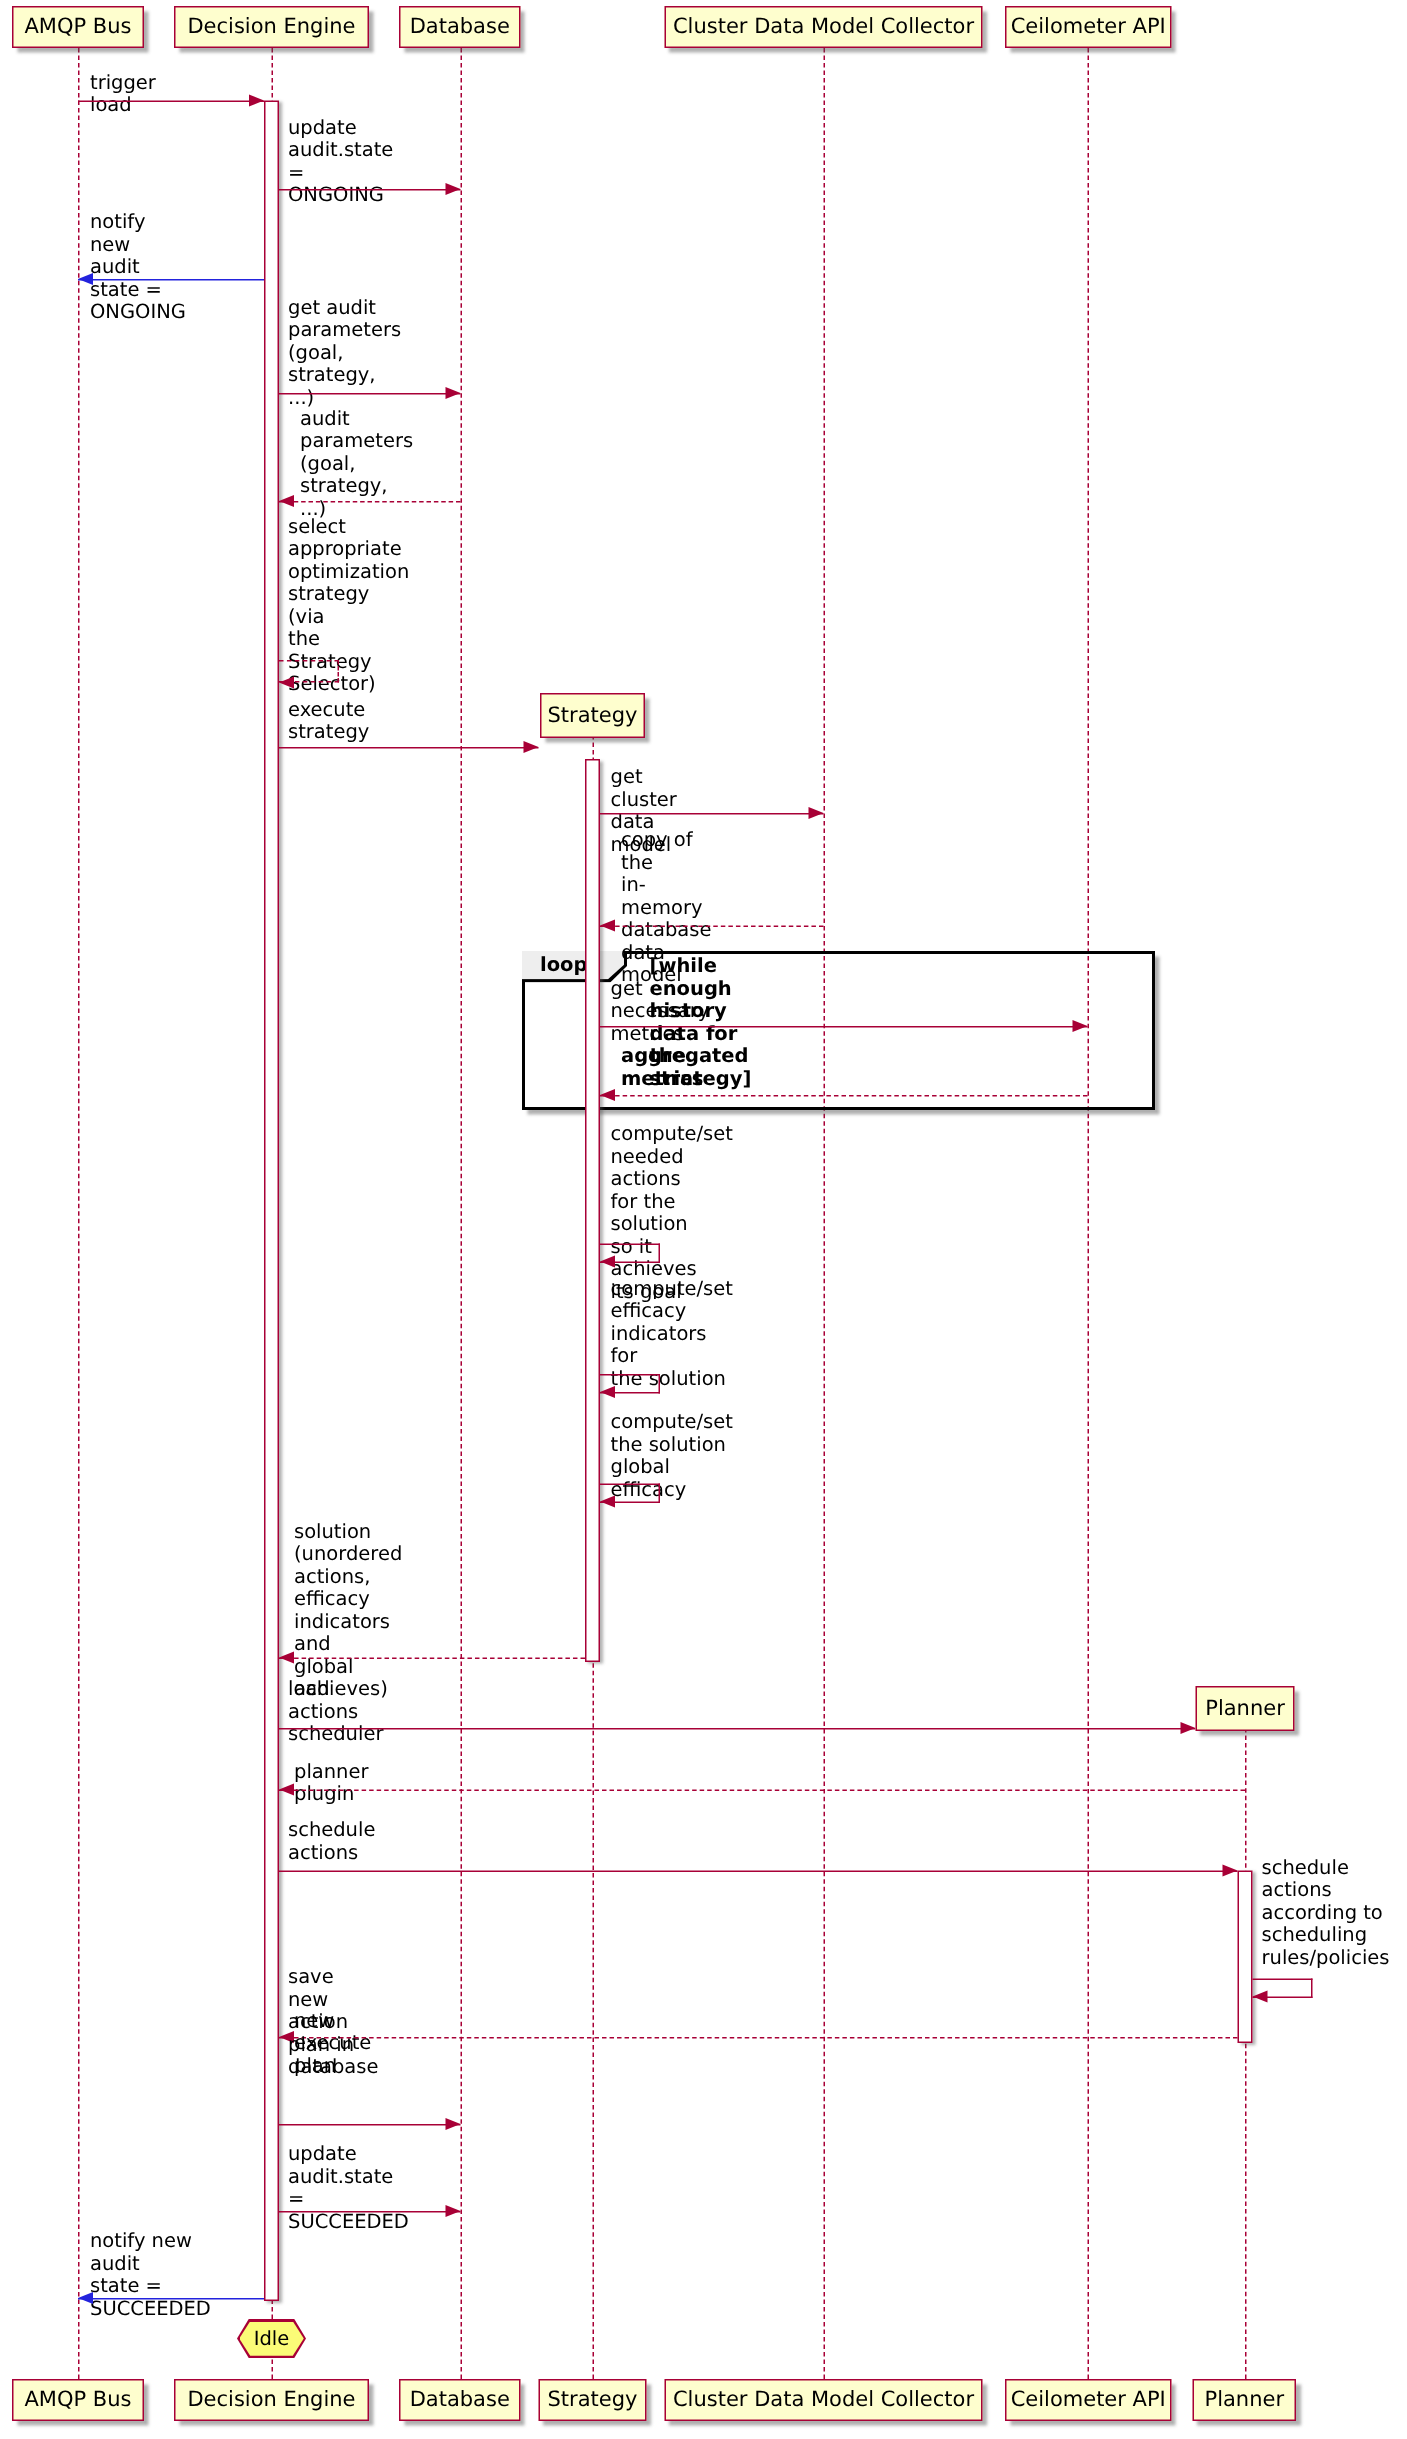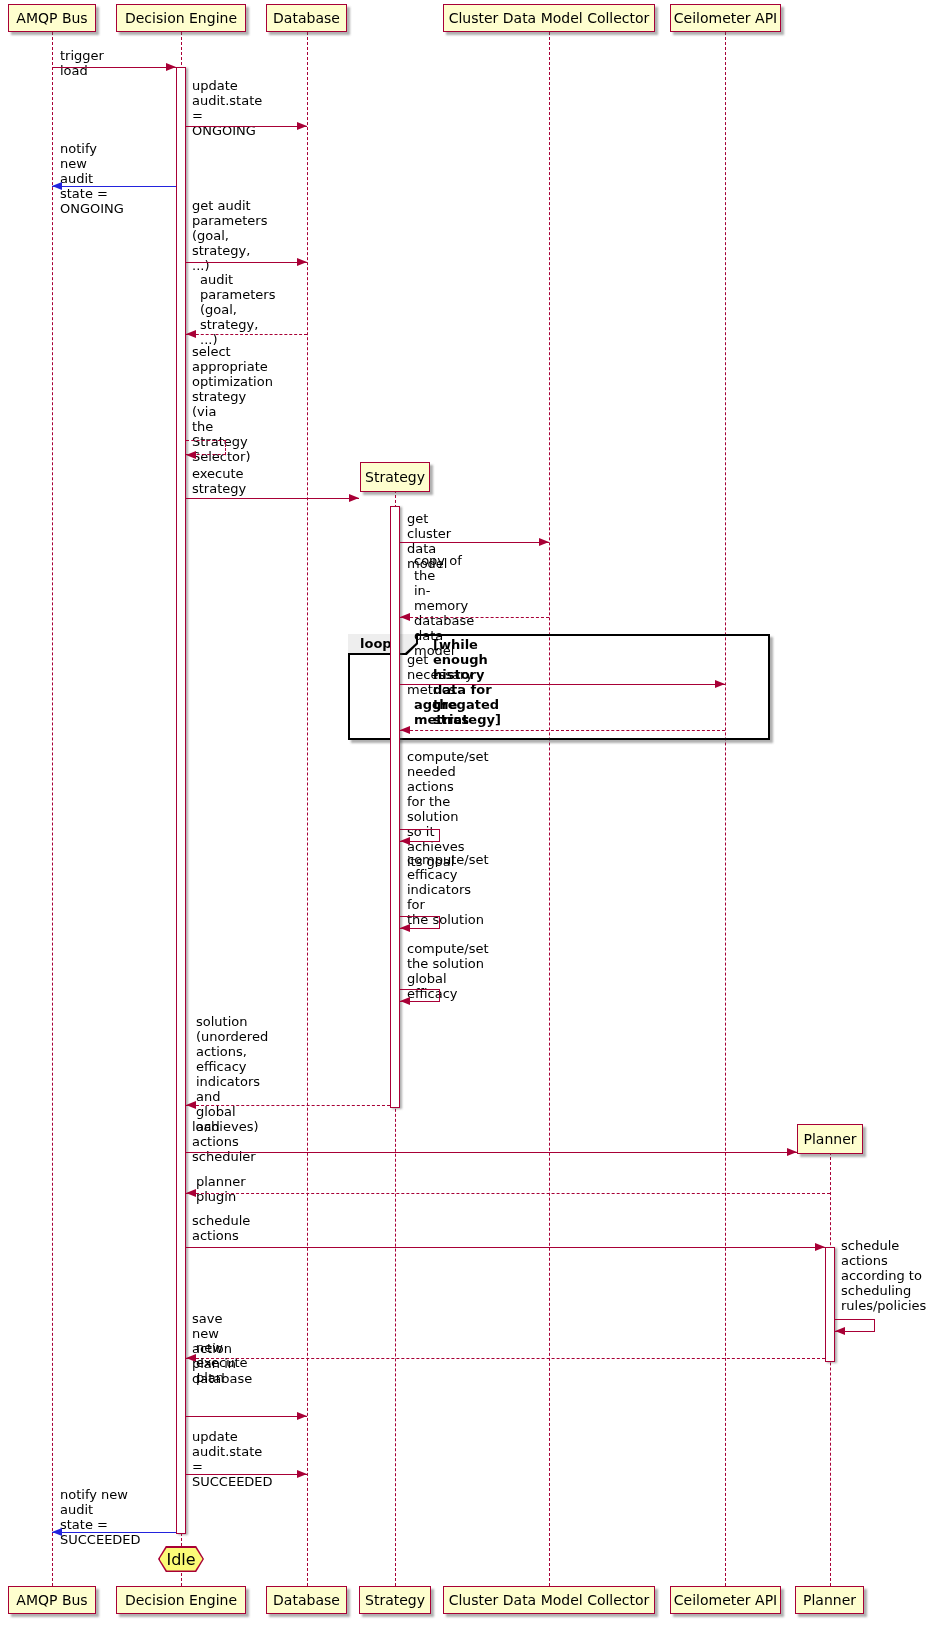--- a/index.html
+++ b/index.html
@@ -31,21 +31,21 @@
   .tab-fill{position:absolute;left:0;top:0;right:2px;bottom:2px;background:#EEEEEE;
        clip-path:polygon(0 0,100% 0,100% 48%,84% 100%,0 100%);}
   .tab-label{position:absolute;font-size:13px;font-weight:bold;line-height:19px;
        padding-left:12px;}
   .cond{position:absolute;font-size:13px;font-weight:bold;}
   .hex{position:absolute;background:#A80036;
        clip-path:polygon(17% 0,83% 0,100% 50%,83% 100%,17% 100%,0 50%);}
   .hex-fill{position:absolute;left:1.5px;top:1.5px;right:1.5px;bottom:1.5px;background:#FBFB77;
        clip-path:polygon(17% 0,83% 0,100% 50%,83% 100%,17% 100%,0 50%);}
   .hex-label{position:absolute;width:100%;height:100%;display:flex;align-items:center;
-       justify-content:center;font-size:16px;}
+       justify-content:center;font-size:13px;}
 </style>
 </head>
 <body>
 
 <div id="canvas">
 
   <div class="lifeline" style="left:52px;top:32px;height:1554px;"></div>
   <div class="lifeline" style="left:181px;top:32px;height:1554px;"></div>
   <div class="lifeline" style="left:307px;top:32px;height:1554px;"></div>
   <div class="lifeline" style="left:395px;top:490px;height:1096px;"></div>

